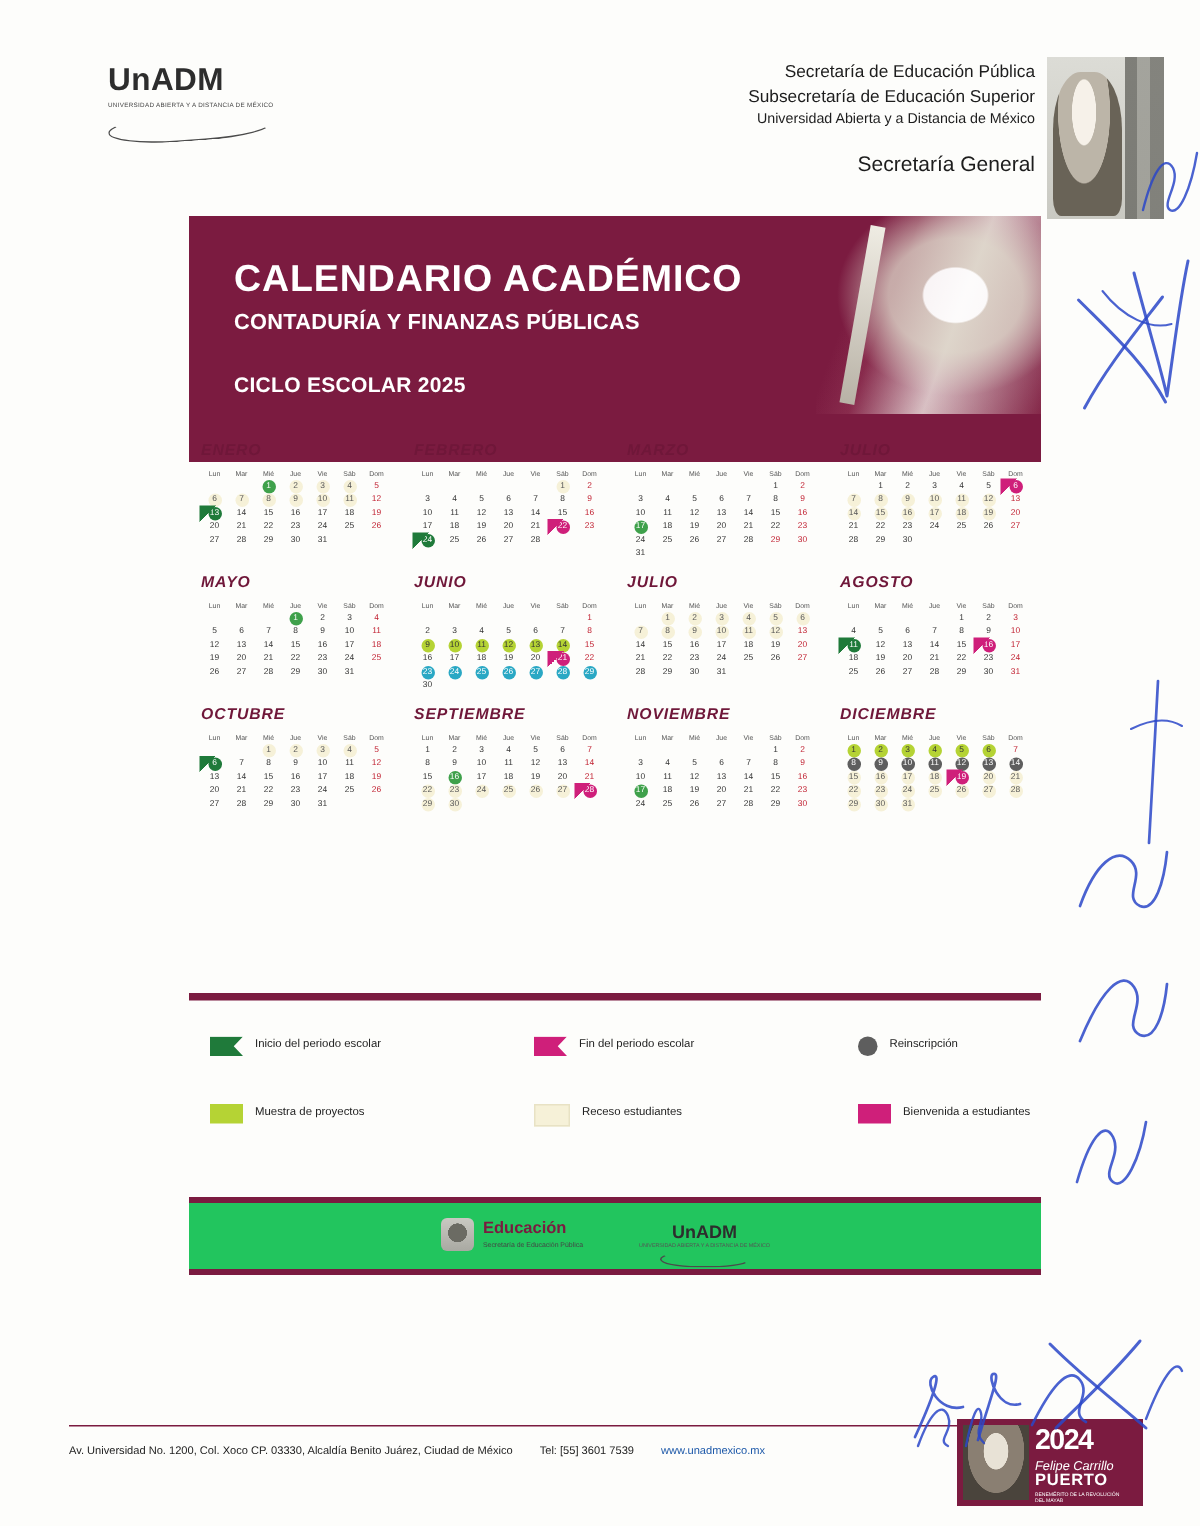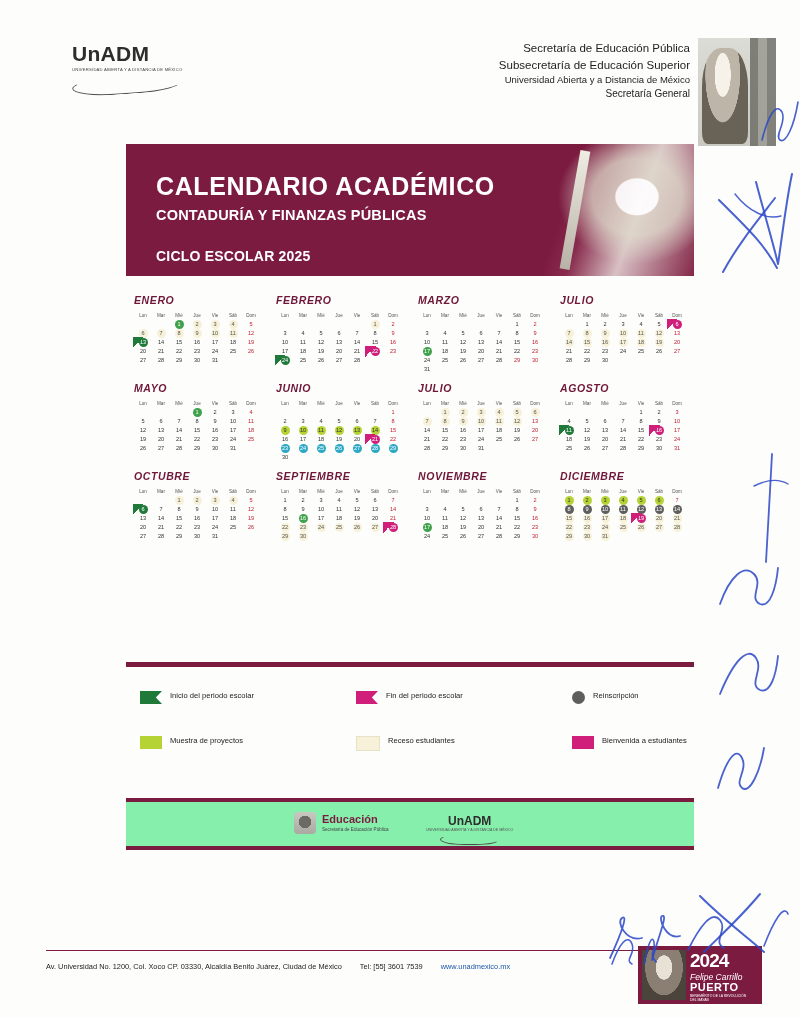--- a/index.html
+++ b/index.html
@@ -21,21 +21,21 @@
     margin-top:3px;width:108px;height:16px;
     border:1.1px solid #4b4b4b;border-radius:50%/60%;
     border-top-color:transparent;border-right-color:transparent;
     transform:rotate(-4deg);
   }
 
   .sep-titles{position:absolute;right:110px;top:40px;width:260px;text-align:right;line-height:1.45;color:#1d1d1d;}
   .sep-titles .l1{font-size:11.5px;}
   .sep-titles .l2{font-size:11.5px;}
   .sep-titles .l3{font-size:9.5px;}
-  .sep-titles .l4{font-size:10px;}
+  .sep-titles .l4{font-size:14px;margin-top:12px;}
 
   
   .flag-box{
     position:absolute;right:24px;top:38px;width:78px;height:108px;
     background:
       linear-gradient(180deg,#dcdcd6 0%, #c9c9c2 100%);
     overflow:hidden;
   }
   .flag-box .stripes{
     position:absolute;right:0;top:0;width:26px;height:100%;
@@ -44,21 +44,21 @@
   }
   .flag-box .fig{
     position:absolute;left:4px;top:10px;width:46px;height:96px;
     background:radial-gradient(ellipse at 45% 28%, #f0ece4 0 22%, #b9b2a6 23% 48%, #6a6459 49% 100%);
     border-radius:40% 40% 12% 12%;
     filter:contrast(1.05);
   }
 
   
   .banner{
-    position:absolute;left:126px;top:144px;width:568px;height:132px;
+    position:absolute;left:126px;top:144px;width:568px;height:164px;
     background:#7b1b40;
     overflow:hidden;
   }
   .banner h1{
     position:absolute;left:30px;top:28px;margin:0;
     font-size:25px;font-weight:bold;color:#fff;letter-spacing:.6px;
   }
   .banner .sub{
     position:absolute;left:30px;top:62px;color:#fff;font-size:14.5px;font-weight:bold;line-height:1.35;letter-spacing:.2px;
   }
@@ -133,21 +133,21 @@
   .sw.dot{width:13px;height:13px;border-radius:50%;background:#5e5e5e;}
   .sw.lime{background:#b5d334;}
   .sw.green{background:#3fa14b;}
   .sw.cream{background:#f6f1d8;border:1px solid #e8e2c4;}
   .sw.cyan{background:#2aa8c4;}
   .sw.magenta{background:#cf1f7a;}
   .lg .txt .t1{line-height:1.3;}
   .lg .txt .t2{font-size:5.6px;color:#444;margin-top:1px;}
 
   
-  .band{position:absolute;left:126px;top:798px;width:568px;height:44px;border-top:4px solid #7b1b40;border-bottom:4px solid #7b1b40;background:#86efac;}
+  .band{position:absolute;left:126px;top:798px;width:568px;height:44px;border-top:4px solid #7b1b40;border-bottom:4px solid #7b1b40;background:#22c55e;}
   .band .sep-logo{position:absolute;left:168px;top:10px;display:flex;align-items:center;gap:6px;}
   .band .eagle{width:22px;height:22px;background:radial-gradient(circle at 50% 45%,#6b6b63 0 38%,transparent 39%),linear-gradient(#c9c9c2,#a9a9a2);border-radius:4px;}
   .band .edu .e1{font-size:11px;font-weight:bold;color:#7b1b40;line-height:1;}
   .band .edu .e2{font-size:4.6px;color:#444;margin-top:2px;}
   .band .unadm2{position:absolute;left:300px;top:12px;text-align:center;}
   .band .unadm2 .u1{font-size:12px;font-weight:bold;color:#2d2d2d;}
   .band .unadm2 .u2{font-size:3.6px;color:#555;}
   .band .unadm2 .sw2{margin:2px auto 0;width:58px;height:9px;border:1px solid #4b4b4b;border-radius:50%/60%;border-top-color:transparent;border-right-color:transparent;}
 
   

